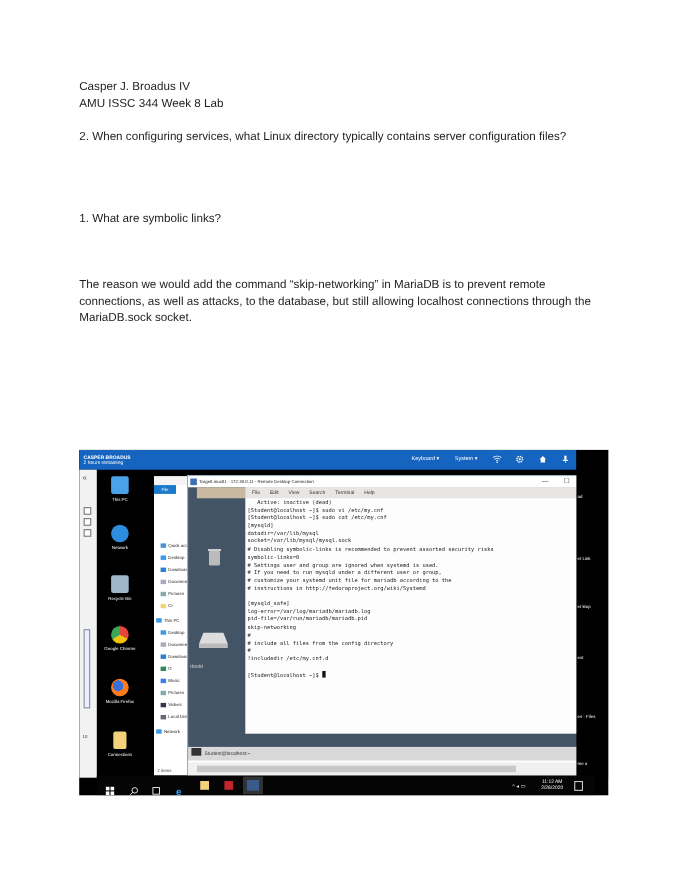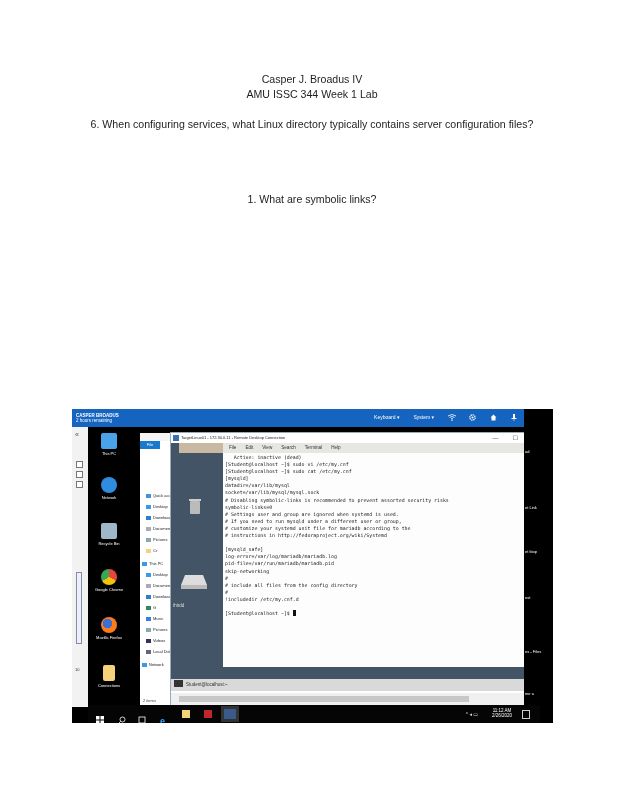--- a/index.html
+++ b/index.html
@@ -1,18 +1,18 @@
 <!DOCTYPE html>
 <html><head>
 <meta charset="utf-8">
 <style>
   html, body { margin:0; padding:0; background:#ffffff; }
   body { width:617px; height:799px; position:relative; overflow:hidden; font-family:"Liberation Sans", sans-serif; color:#1e1e1e; }
   .doc { position:absolute; left:72px; top:72px; width:480px; font-size:10.6px; line-height:15px; }
-  .doc p { margin:0;text-align:center; }
+  .doc p { margin:0; }
   .gap { height:15px; }
   
   .shot { position:absolute; left:72px; top:409px; width:481px; height:314px; background:#000; overflow:hidden; }
   .topbar { position:absolute; left:0; top:0; width:452px; height:18px; background:#1565c0; color:#fff; font-size:4.5px; line-height:5px; }
   .topbar .who { position:absolute; left:4px; top:4px; font-weight:bold; }
   .topbar .right { position:absolute; right:6px; top:5px; display:flex; gap:14px; align-items:center; font-size:5px; }
   .topbar .ico { width:7px; height:7px; display:inline-block; }
   .leftstrip { position:absolute; left:0; top:18px; width:16px; height:280px; background:#f2f2f2; }
   .leftstrip .chev { position:absolute; left:3px; top:4px; font-size:7px; color:#555; }
   .leftstrip .cb { position:absolute; left:4px; width:5px; height:5px; border:1px solid #777; background:#fff; }
@@ -49,31 +49,32 @@
   .taskbar { position:absolute; left:16px; top:296px; width:452px; height:18px; background:#050505; }
   .taskbar .tb { position:absolute; top:5px; width:8px; height:8px; }
   .taskbar .clock { position:absolute; right:28px; top:3px; color:#fff; font-size:4.5px; line-height:5px; text-align:center; }
   .taskbar .tray { position:absolute; right:62px; top:6px; color:#ddd; font-size:5px; }
 </style>
 </head>
 <body>
 
 <div class="doc">
   <p>Casper J. Broadus IV</p>
-  <p>AMU ISSC 344 Week 1 Lab</p>
-  <div class="gap"></div>
-  <p>6.  When configuring services, what Linux directory typically contains server configuration files?</p>
+  <p>AMU ISSC 344 Week 8 Lab</p>
+  <div class="gap"></div>
+  <p>2.  When configuring services, what Linux directory typically contains server configuration files?</p>
   <div class="gap"></div>
   <div class="gap"></div>
   <div class="gap"></div>
   <div class="gap"></div>
   <p>1.  What are symbolic links?</p>
   <div class="gap"></div>
   <div class="gap"></div>
   <div class="gap"></div>
+  <p>The reason we would add the command “skip-networking” in MariaDB is to prevent remote connections, as well as attacks, to the database, but still allowing localhost connections through the MariaDB.sock socket.</p>
 </div>
 
 <div class="shot">
   <div class="topbar">
     <div class="who">
       <div>CASPER BROADUS</div>
       <div style="font-weight:normal">2 hours remaining</div>
     </div>
     <div class="right">
       <span>Keyboard ▾</span>

